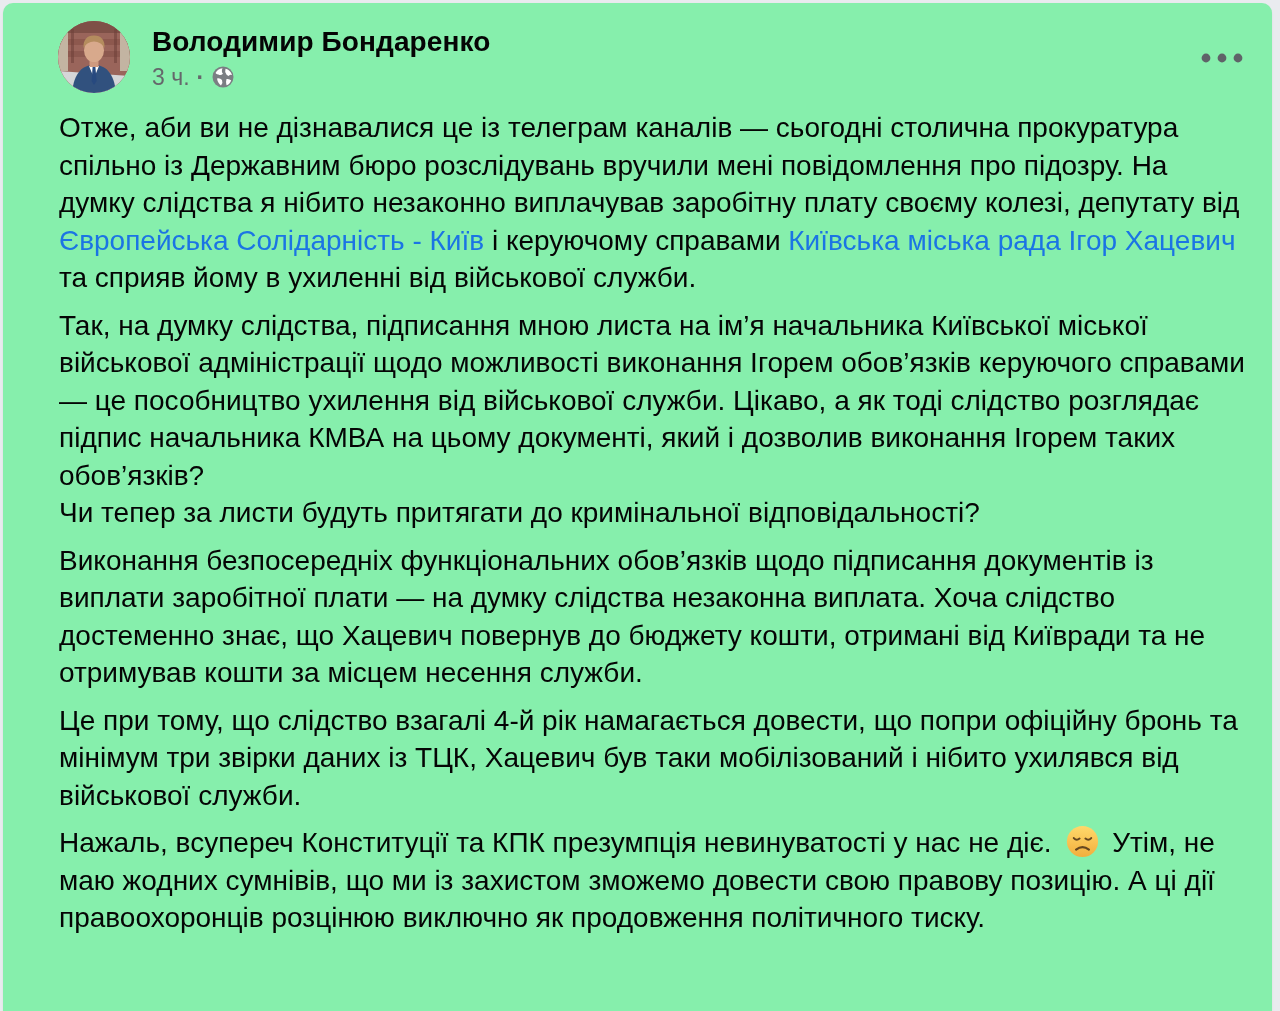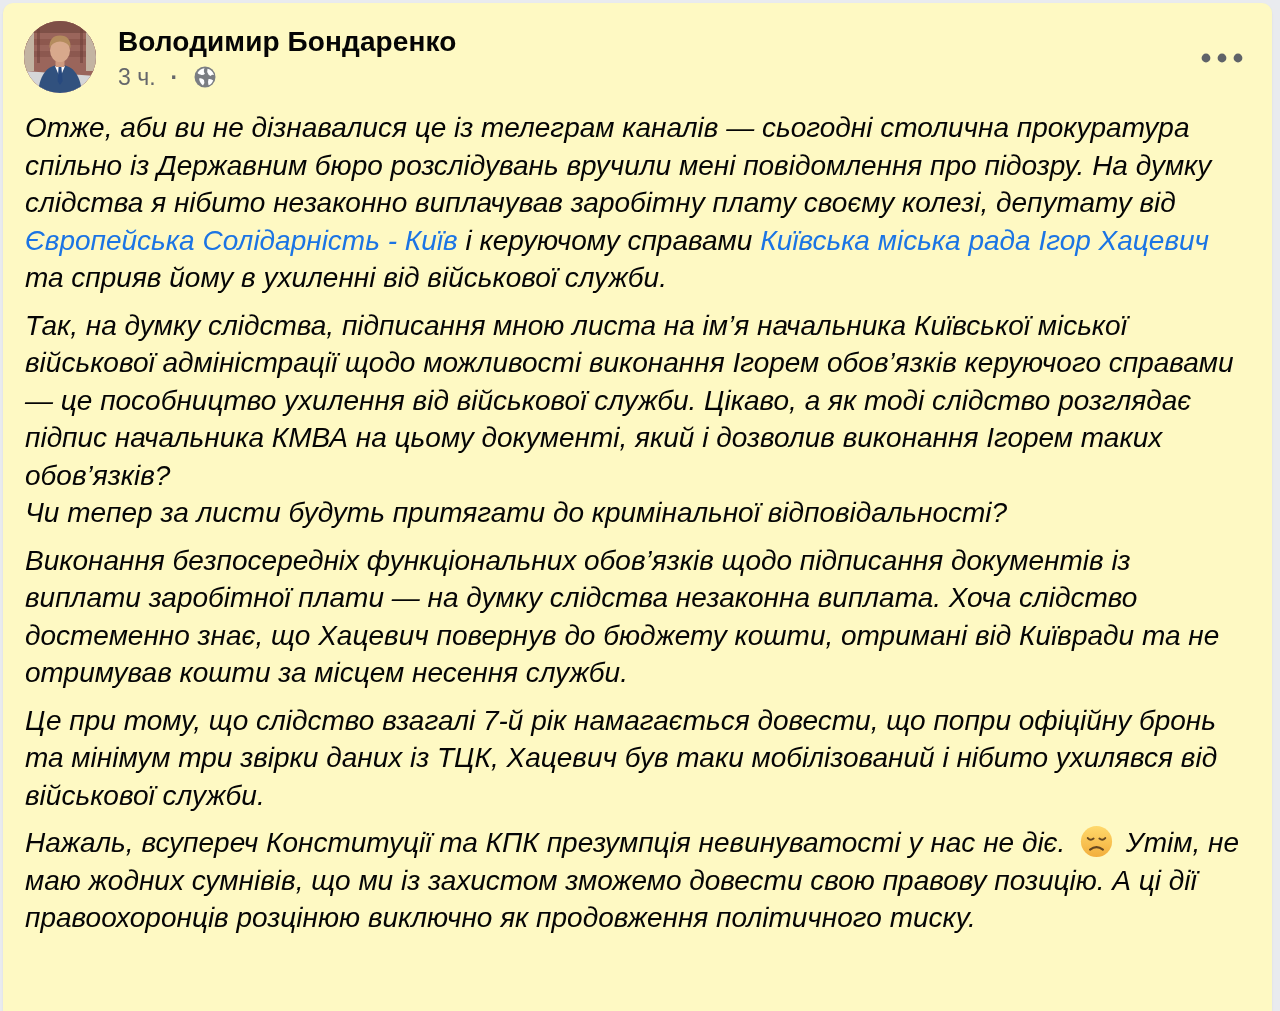--- a/index.html
+++ b/index.html
@@ -7,43 +7,44 @@
   body { font-family: "Liberation Sans", "DejaVu Sans", sans-serif; }
 
   .page {
     position: relative;
     width: 1280px; height: 1011px;
     background: #e9ebef;
   }
   .card {
     position: absolute;
     left: 3px; top: 3px; right: 8px; bottom: 0;
-    background: #fef9c3;
+    background: #86efac;
     border-radius: 10px 10px 0 0;
     box-shadow: 0 1px 2px rgba(0,0,0,.08);
+    padding-left: 34px;
   }
 
   
   .header { position: relative; padding: 22px 22px 0 22px; }
   .avatar {
     position: absolute; left: 21px; top: 18px;
     width: 72px; height: 72px;
     border-radius: 50%; overflow: hidden;
     cursor: pointer;
     background: #99655a;
   }
   .avatar svg { display: block; width: 72px; height: 72px; }
   .header-info { margin-left: 93px; }
   .author {
     font-size: 28px; font-weight: 700; color: #050505;
     line-height: 33px; letter-spacing: .1px;
     cursor: pointer; display: inline-block;
   }
   .meta {
-    display: flex; align-items: center; gap: 15px;
+    display: flex; align-items: center; gap: 7px;
     margin-top: 4px;
     font-size: 23px; color: #65676b; line-height: 30px;
   }
   .meta .timestamp { cursor: pointer; }
   .meta .sep { font-weight: 700; }
   .globe { display: inline-flex; width: 24px; height: 24px; }
   .globe svg { width: 24px; height: 24px; }
 
   .menu-btn {
     position: absolute; right: 26px; top: 40px;
@@ -51,21 +52,21 @@
     display: flex; align-items: center; justify-content: center;
     cursor: pointer; border-radius: 50%;
   }
 
   
   .content {
     padding: 17px 22px 0 22px;
     font-size: 28px; line-height: 37.5px;
     color: #050505;
   }
-  .paragraph { margin: 0 4px 10px 0; white-space: pre-wrap; font-style: italic; }
+  .paragraph { margin: 0 4px 10px 0; white-space: pre-wrap; }
   .post-link { text-decoration: none; cursor: pointer; }
 
   .emoji {
     display: inline-block;
     width: 33px; height: 33px;
     vertical-align: -6px;
     margin: 0 5px 0 7px;
   }
   .emoji svg { width: 33px; height: 33px; display: block; }
 </style>
@@ -121,21 +122,21 @@
           <circle cx="22" cy="12" r="4.4" fill="#5f6368"></circle>
           <circle cx="38" cy="12" r="4.4" fill="#5f6368"></circle>
         </svg>
       </div>
     </div>
 
     <div class="content">
         <div class="paragraph">Отже, аби ви не дізнавалися це із телеграм каналів — сьогодні столична прокуратура спільно із Державним бюро розслідувань вручили мені повідомлення про підозру. На думку слідства я нібито незаконно виплачував заробітну плату своєму колезі, депутату від <a href="#" class="post-link" style="color: rgb(27, 116, 228);">Європейська Солідарність - Київ</a> і керуючому справами <a href="#" class="post-link" style="color: rgb(27, 116, 228);">Київська міська рада</a> <a href="#" class="post-link" style="color: rgb(27, 116, 228);">Ігор Хацевич</a> та сприяв йому в ухиленні від військової служби.</div>
         <div class="paragraph">Так, на думку слідства, підписання мною листа на ім’я начальника Київської міської військової адміністрації щодо можливості виконання Ігорем обов’язків керуючого справами — це пособництво ухилення від військової служби. Цікаво, а як тоді слідство розглядає підпис начальника КМВА на цьому документі, який і дозволив виконання Ігорем таких обов’язків?<br>Чи тепер за листи будуть притягати до кримінальної відповідальності?</div>
         <div class="paragraph">Виконання безпосередніх функціональних обов’язків щодо підписання документів із виплати заробітної плати — на думку слідства незаконна виплата. Хоча слідство достеменно знає, що Хацевич повернув до бюджету кошти, отримані від Київради та не отримував кошти за місцем несення служби.</div>
-        <div class="paragraph">Це при тому, що слідство взагалі 7-й рік намагається довести, що попри офіційну бронь та мінімум три звірки даних із ТЦК, Хацевич був таки мобілізований і нібито ухилявся від військової служби.</div>
+        <div class="paragraph">Це при тому, що слідство взагалі 4-й рік намагається довести, що попри офіційну бронь та мінімум три звірки даних із ТЦК, Хацевич був таки мобілізований і нібито ухилявся від військової служби.</div>
         <div class="paragraph">Нажаль, всупереч Конституції та КПК презумпція невинуватості у нас не діє. <span class="emoji" title="😞"><svg viewBox="0 0 36 36">
               <defs>
                 <linearGradient id="emg" x1="0" y1="0" x2="0" y2="1">
                   <stop offset="0" stop-color="#ffd96b"></stop>
                   <stop offset="1" stop-color="#f2ae3d"></stop>
                 </linearGradient>
               </defs>
               <circle cx="18" cy="18" r="17" fill="url(#emg)"></circle>
               <path d="M8.5,14.3 Q11.5,17.6 14.8,14.8" fill="none" stroke="#65471f" stroke-width="2.2" stroke-linecap="round"></path>
               <path d="M27.5,14.3 Q24.5,17.6 21.2,14.8" fill="none" stroke="#65471f" stroke-width="2.2" stroke-linecap="round"></path>

